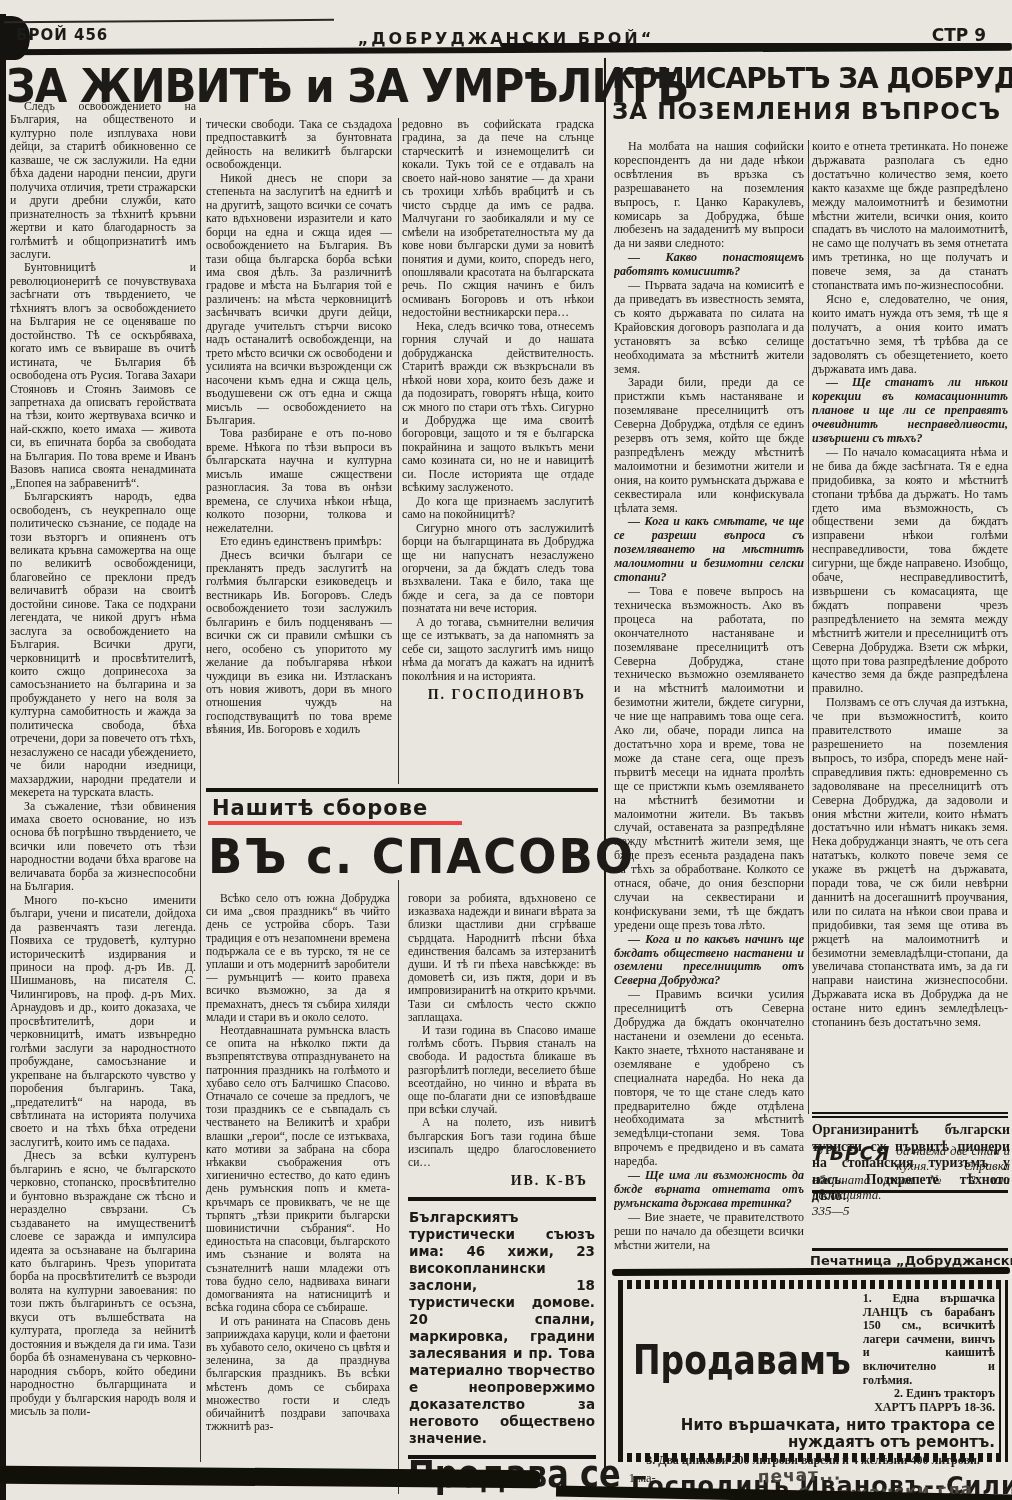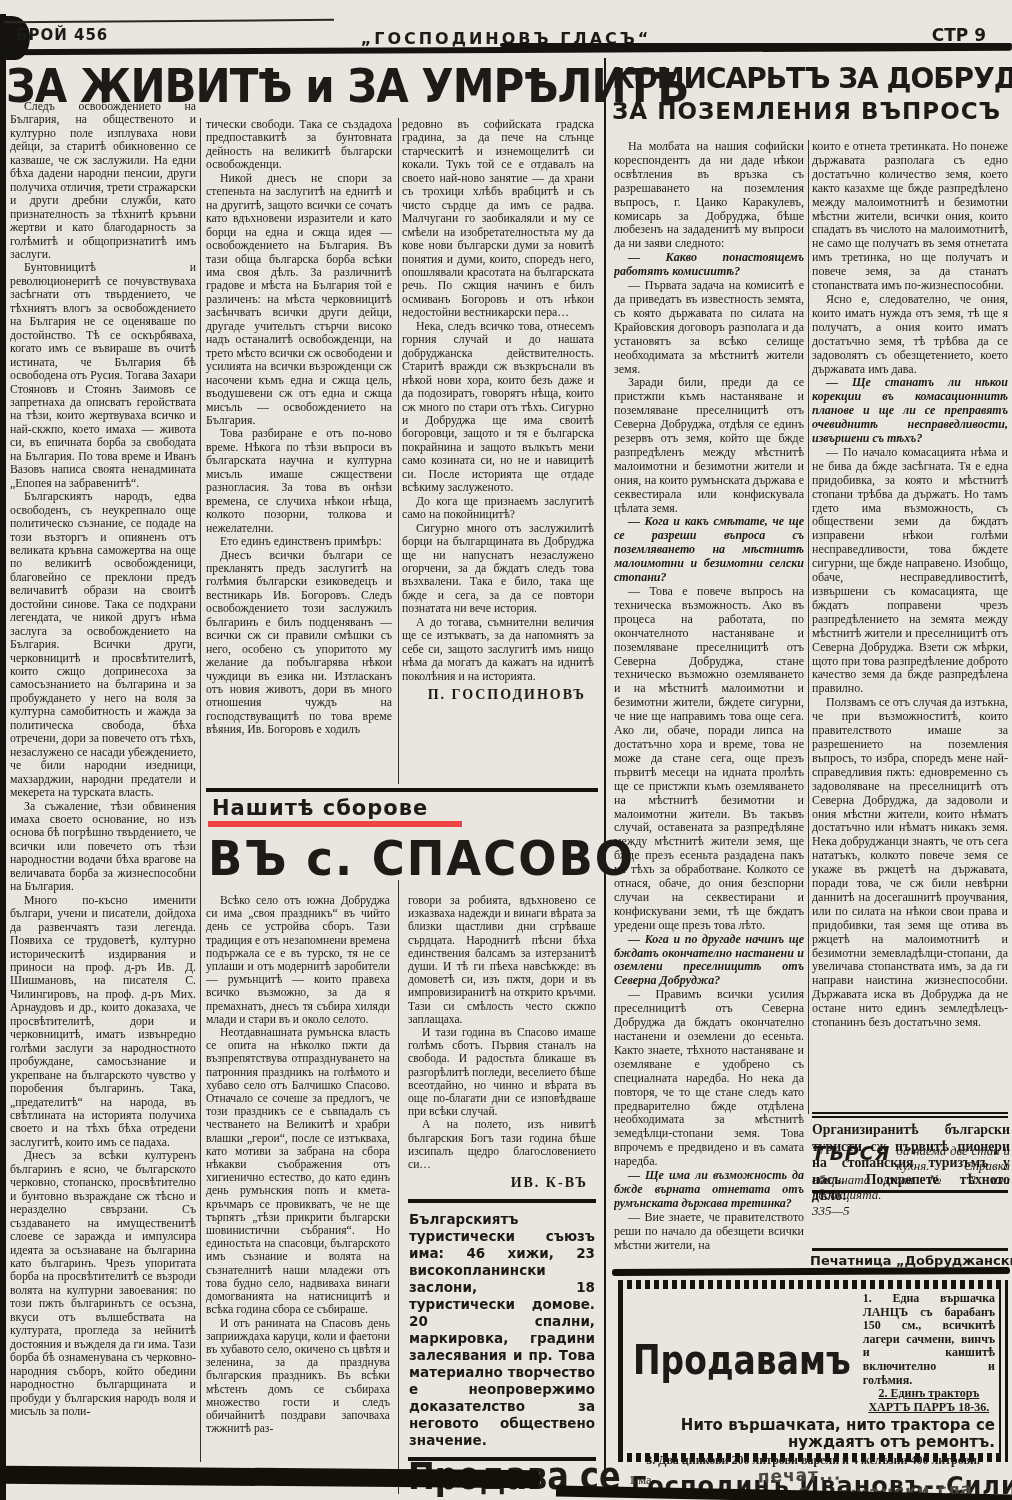--- a/index.html
+++ b/index.html
@@ -48,21 +48,21 @@
   .c-right{font-size:12px;line-height:13.9px;}
   #colR1{left:614px;top:140px;width:190px;height:1118px;}
   #colR2{left:812px;top:140px;width:196px;height:972px;}
   .para{margin:0;text-indent:14px;}
   .cont{text-indent:0;}
   .q{font-weight:bold;font-style:italic;}
   .sig{text-align:right;font-weight:bold;letter-spacing:2px;text-indent:0;margin-top:5px;padding-right:8px;font-size:14px;}
   
   #spasovo{position:absolute;left:206px;top:788px;width:392px;border-top:4px solid #14130f;padding-top:4px;}
   .kicker{display:inline-block;font-family:"DejaVu Sans",sans-serif;font-weight:bold;font-size:21px;
-          letter-spacing:1px;border-bottom:6px solid #ef4444;padding:0 34px 1px 4px;margin-left:2px;}
+          letter-spacing:1px;border-bottom:4px solid #ef4444;padding:0 34px 1px 4px;margin-left:2px;}
   .spasovo-title{font-family:"DejaVu Sans",sans-serif;font-weight:bold;font-size:45px;letter-spacing:2px;
                  margin:4px 0 10px 2px;transform:scaleY(1.05);transform-origin:top left;white-space:nowrap;}
   .spasovo-cols{display:flex;}
   .sp-col{text-align:justify;font-size:11.6px;line-height:13.2px;}
   .sp-left{width:184px;padding-right:8px;height:584px;overflow:hidden;}
   .sp-right{width:188px;padding-left:10px;}
   
   .tourist-box{border-top:4px solid #14130f;border-bottom:4px solid #14130f;margin:10px 0 8px;padding:8px 1px;
                font-family:"DejaVu Sans",sans-serif;font-weight:bold;font-size:13.5px;line-height:17px;text-align:justify;}
   
@@ -88,38 +88,38 @@
   .right-bar{position:absolute;left:612px;top:1268px;width:398px;height:7px;background:#121109;border-radius:3px;transform:rotate(-0.3deg);}
   
   .box-ad{position:absolute;left:618px;top:1280px;width:390px;height:182px;box-sizing:border-box;
           border:9px solid transparent;
           border-image:repeating-linear-gradient(90deg,#15140e 0 5px,transparent 5px 9px) 9;
           padding:3px 4px;}
   .box-row1{display:flex;align-items:center;}
   .box-title{font-family:"DejaVu Sans",sans-serif;font-weight:bold;font-size:33px;letter-spacing:0;
              transform:scaleY(1.25);transform-origin:center left;white-space:nowrap;padding:10px 6px 0 2px;}
   .box-items{flex:1;font-weight:bold;font-size:12px;line-height:13.6px;text-align:justify;padding-left:6px;}
-  .box-item2{text-align:center;text-decoration:underline;}
+  .box-item2{text-align:right;}
   .box-middle{font-family:"DejaVu Sans",sans-serif;font-weight:bold;font-size:15px;line-height:17px;
               text-align:right;margin-top:3px;}
   .box-item3{font-weight:bold;font-size:12px;line-height:13.5px;text-align:center;margin-top:3px;}
   .box-seller{font-family:"DejaVu Sans",sans-serif;font-weight:bold;font-size:24px;letter-spacing:1px;
               text-align:center;margin-top:4px;white-space:nowrap;}
 </style>
 </head>
 <body>
 
 <div id="page">
 
   <div class="edge-strip"></div>
   <div class="corner-blob"></div>
   <div class="topline"></div>
 
   <div class="issue">БРОЙ 456</div>
-  <div class="mast-title">„ГОСПОДИНОВЪ ГЛАСЪ“</div>
+  <div class="mast-title">„ДОБРУДЖАНСКИ БРОЙ“</div>
   <div class="page-num">СТР 9</div>
   <div class="header-rule"></div>
   <div class="header-rule2"></div>
 
   <div class="hl-left">ЗА ЖИВИТѢ и ЗА УМРѢЛИТѢ</div>
   <div class="hl-r1">КОМИСАРЬТЪ ЗА ДОБРУДЖА</div>
   <div class="hl-r2">ЗА ПОЗЕМЛЕНИЯ ВЪПРОСЪ</div>
 
   <div class="vline v-a"></div>
   <div class="vline v-b"></div>
@@ -183,21 +183,21 @@
     </div>
   </div>
 
   <div id="colR1" class="colbox c-right">
       <p class="para">На молбата на нашия софийски кореспондентъ да ни даде нѣкои освѣтления въ връзка съ разрешаването на поземления въпросъ, г. Цанко Каракулевъ, комисарь за Добруджа, бѣше любезенъ на зададенитѣ му въпроси да ни заяви следното:</p>
       <p class="para q">— Какво понастоящемъ работятъ комисиитѣ?</p>
       <p class="para">— Първата задача на комиситѣ е да приведатъ въ известность земята, съ която държавата по силата на Крайовския договоръ разполага и да установятъ за всѣко селище необходимата за мѣстнитѣ жители земя.</p>
       <p class="para">Заради били, преди да се пристжпи къмъ настаняване и поземляване преселницитѣ отъ Северна Добруджа, отдѣля се единъ резервъ отъ земя, който ще бжде разпредѣленъ между мѣстнитѣ малоимотни и безимотни жители и ония, на които румънската държава е секвестирала или конфискувала цѣлата земя.</p>
       <p class="para q">— Кога и какъ смѣтате, че ще се разреши въпроса съ поземляването на мѣстнитѣ малоимотни и безимотни селски стопани?</p>
       <p class="para">— Това е повече въпросъ на техническа възможность. Ако въ процеса на работата, по окончателното настаняване и поземляване преселницитѣ отъ Северна Добруджа, стане техническо възможно оземляването и на мѣстнитѣ малоимотни и безимотни жители, бждете сигурни, че ние ще направимъ това още сега. Ако ли, обаче, поради липса на достатъчно хора и време, това не може да стане сега, още презъ първитѣ месеци на идната пролѣть ще се пристжпи къмъ оземляването на мѣстнитѣ безимотни и малоимотни жители. Въ такъвъ случай, оставената за разпредѣляне между мѣстнитѣ жители земя, ще бжде презъ есеньта раздадена пакъ на тѣхъ за обработване. Колкото се отнася, обаче, до ония безспорни случаи на секвестирани и конфискувани земи, тѣ ще бждатъ уредени още презъ това лѣто.</p>
-      <p class="para q">— Кога и по другаде начинъ ще бждатъ окончателно настанени и оземлени преселницитѣ отъ Северна Добруджа?</p>
+      <p class="para q">— Кога и по какъвъ начинъ ще бждатъ обществено настанени и оземлени преселницитѣ отъ Северна Добруджа?</p>
       <p class="para">— Правимъ всички усилия преселницитѣ отъ Северна Добруджа да бждатъ окончателно настанени и оземлени до есеньта. Както знаете, тѣхното настаняване и оземляване е удобрено съ специалната наредба. Но нека да повторя, че то ще стане следъ като предварително бжде отдѣлена необходимата за мѣстнитѣ земедѣлци-стопани земя. Това впрочемъ е предвидено и въ самата наредба.</p>
       <p class="para q">— Ще има ли възможность да бжде върната отнетата отъ румънската държава третинка?</p>
       <p class="para">— Вие знаете, че правителството реши по начало да обезщети всички мѣстни жители, на</p>
     </div>
   <div id="colR2" class="colbox c-right">
       <p class="para cont">които е отнета третинката. Но понеже държавата разполага съ едно достатъчно количество земя, което както казахме ще бжде разпредѣлено между малоимотнитѣ и безимотни мѣстни жители, всички ония, които спадатъ въ числото на малоимотнитѣ, не само ще получатъ въ земя отнетата имъ третинка, но ще получатъ и повече земя, за да станатъ стопанствата имъ по-жизнеспособни.</p>
       <p class="para">Ясно е, следователно, че ония, които иматъ нужда отъ земя, тѣ ще я получатъ, а ония които иматъ достатъчно земя, тѣ трѣбва да се задоволятъ съ обезщетението, което държавата имъ дава.</p>
       <p class="para q">— Ще станатъ ли нѣкои корекции въ комасационнитѣ планове и ще ли се преправятъ очевиднитѣ несправедливости, извършени съ тѣхъ?</p>
       <p class="para">— По начало комасацията нѣма и не бива да бжде засѣгната. Тя е една придобивка, за която и мѣстнитѣ стопани трѣбва да държатъ. Но тамъ гдето има възможность, съ обществени земи да бждатъ изправени нѣкои голѣми несправедливости, това бждете сигурни, ще бжде направено. Изобщо, обаче, несправедливоститѣ, извършени съ комасацията, ще бждатъ поправени чрезъ разпредѣлението на земята между мѣстнитѣ жители и преселницитѣ отъ Северна Добруджа. Взети сж мѣрки, щото при това разпредѣление доброто качество земя да бжде разпредѣлена правилно.</p>
       <p class="para">Ползвамъ се отъ случая да изтъкна, че при възможноститѣ, които правителството имаше за разрешението на поземления въпросъ, то избра, споредъ мене най-справедливия пжть: едновременно съ задоволяване на преселницитѣ отъ Северна Добруджа, да задоволи и ония мѣстни жители, които нѣматъ достатъчно или нѣматъ никакъ земя. Нека добруджанци знаятъ, че отъ сега нататъкъ, колкото повече земя се укаже въ ржцетѣ на държавата, поради това, че сж били невѣрни даннитѣ на досегашнитѣ проучвания, или по силата на нѣкои свои права и придобивки, тая земя ще отива въ ржцетѣ на малоимотнитѣ и безимотни земевладѣлци-стопани, да увеличава стопанствата имъ, за да ги направи наистина жизнеспособни. Държавата иска въ Добруджа да не остане нито единъ земледѣлецъ-стопанинъ безъ достатъчно земя.</p>

